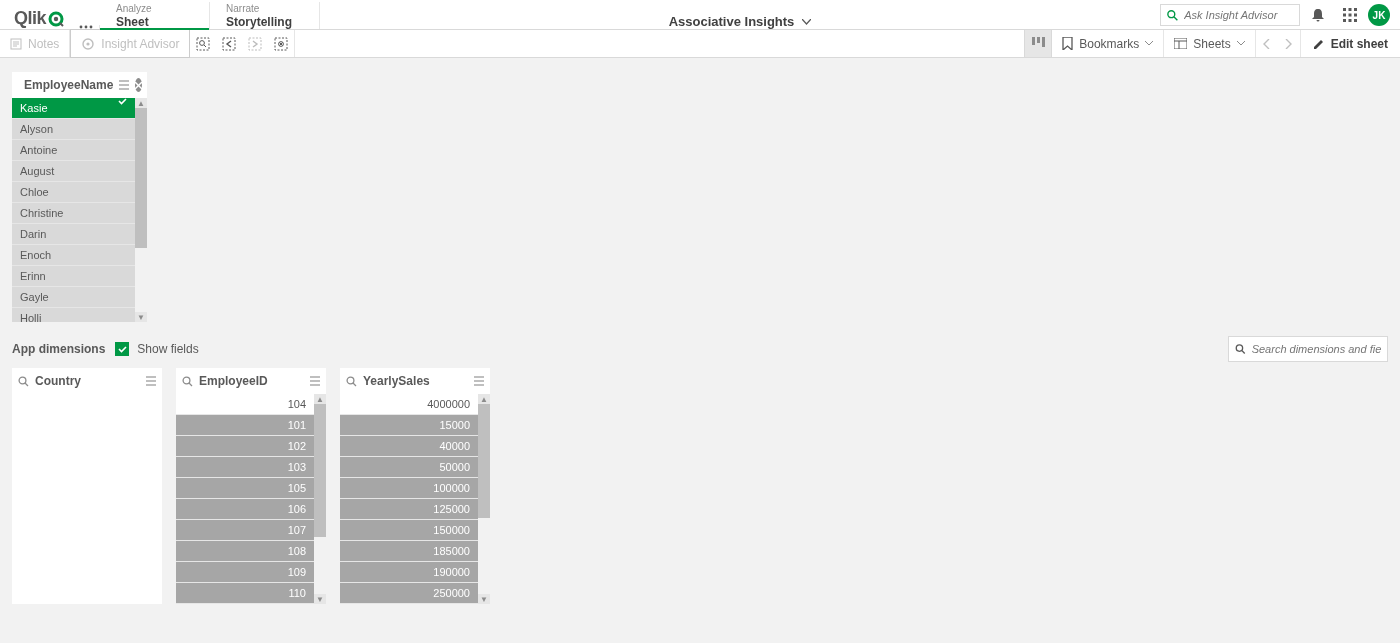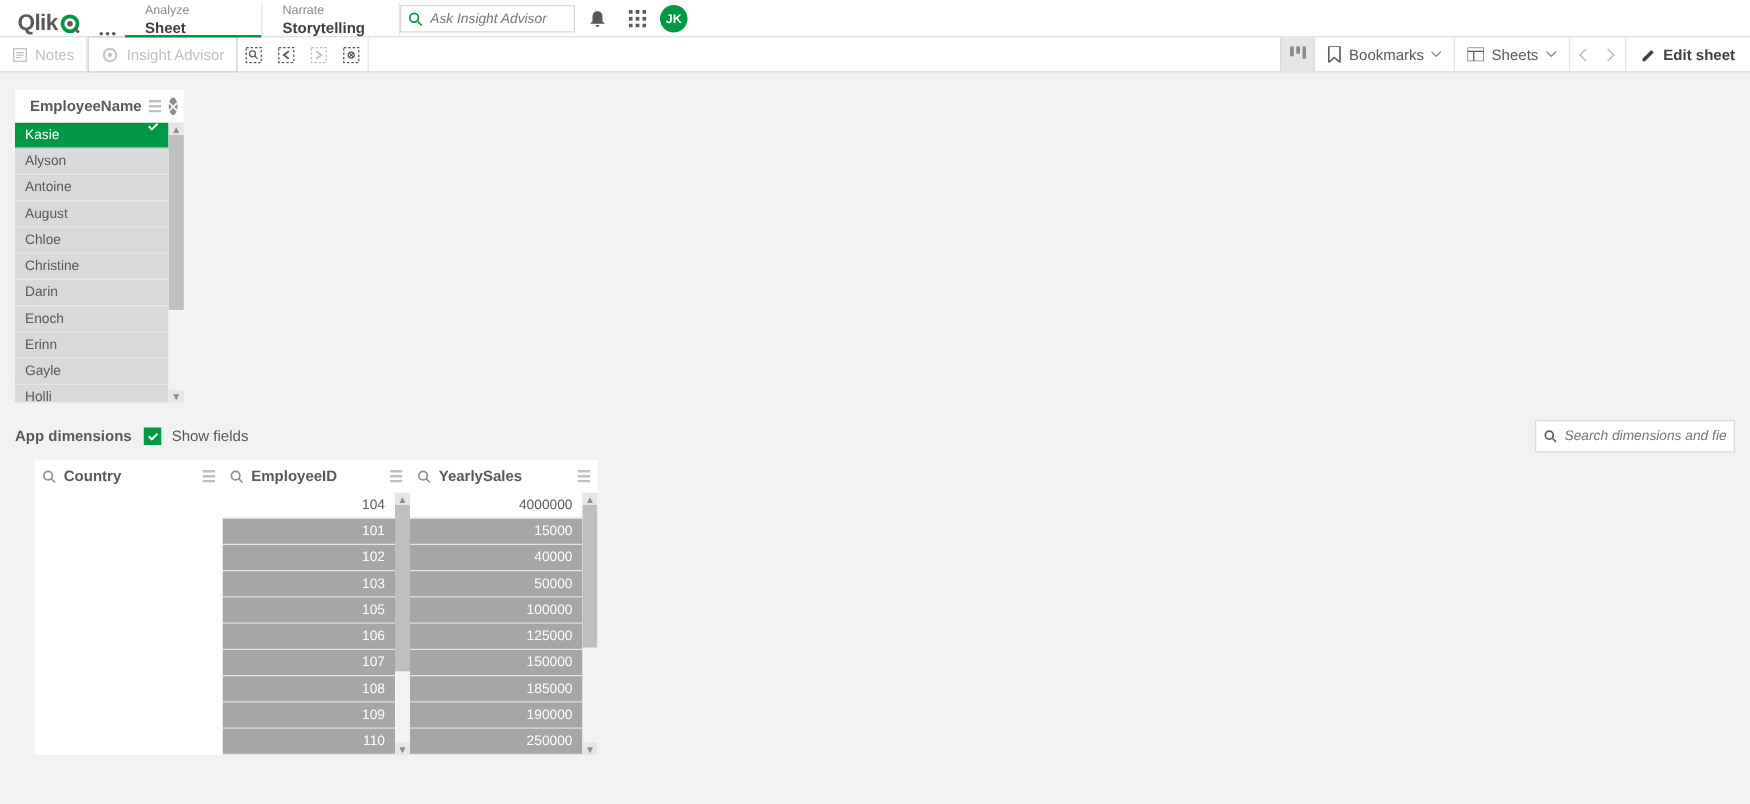--- a/index.html
+++ b/index.html
@@ -73,21 +73,21 @@
 
     
     .dim-header { display: flex; align-items: center; justify-content: space-between; margin-top: 14px; }
     .dim-left { display: flex; align-items: center; gap: 10px; }
     .dim-title { font-size: 12px; font-weight: 700; color: #595959; }
     .toggle-wrap { display: flex; align-items: center; gap: 8px; }
     .chk { width: 14px; height: 14px; background: #009845; color: #fff; display: flex; align-items: center; justify-content: center; font-size: 9px; cursor: pointer; }
     .dim-search { display: flex; align-items: center; border: 1px solid #d9d9d9; background: #fff; height: 26px; width: 160px; padding: 0 6px; gap: 6px; }
     .dim-search input { border: none; outline: none; font-size: 11px; width: 100%; font-style: italic; color: #999; background: transparent; }
 
-    .dim-row { display: flex; gap: 0; margin-top: 6px; margin-left: 16px; }
+    .dim-row { display: flex; gap: 14px; margin-top: 6px; }
     .dim-panel { width: 150px; background: #fff; display: flex; flex-direction: column; }
     .dim-body { display: flex; max-height: 214px; overflow: hidden; }
     .dim-list { flex: 1; display: flex; flex-direction: column; }
 
     
     svg { display: block; }
   </style>
 </head>
 <body>
 
@@ -114,20 +114,26 @@
     <div class="nav-tab active">
       <span class="nav-tab-top">Analyze</span>
       <span class="nav-tab-bottom">Sheet</span>
     </div>
     <div class="nav-tab">
       <span class="nav-tab-top">Narrate</span>
       <span class="nav-tab-bottom">Storytelling</span>
     </div>
   </div>
 
+  <div class="topbar-center">
+    <span>Associative Insights</span>
+    <svg width="9" height="6" viewBox="0 0 9 6">
+        <path d="M0 0 L4.5 5 L9 0" fill="none" stroke="#595959" stroke-width="1.3"></path>
+      </svg>
+  </div>
 
   <div class="topbar-right">
     <div class="search-box">
       <svg width="13" height="13" viewBox="0 0 13 13">
           <circle cx="5" cy="5" r="4" fill="none" stroke="#009845" stroke-width="1.6"></circle>
           <line x1="8" y1="8" x2="12" y2="12" stroke="#009845" stroke-width="1.6"></line>
         </svg>
       <input type="text" placeholder="Ask Insight Advisor" style="">
     </div>
     <div class="icon-btn">

